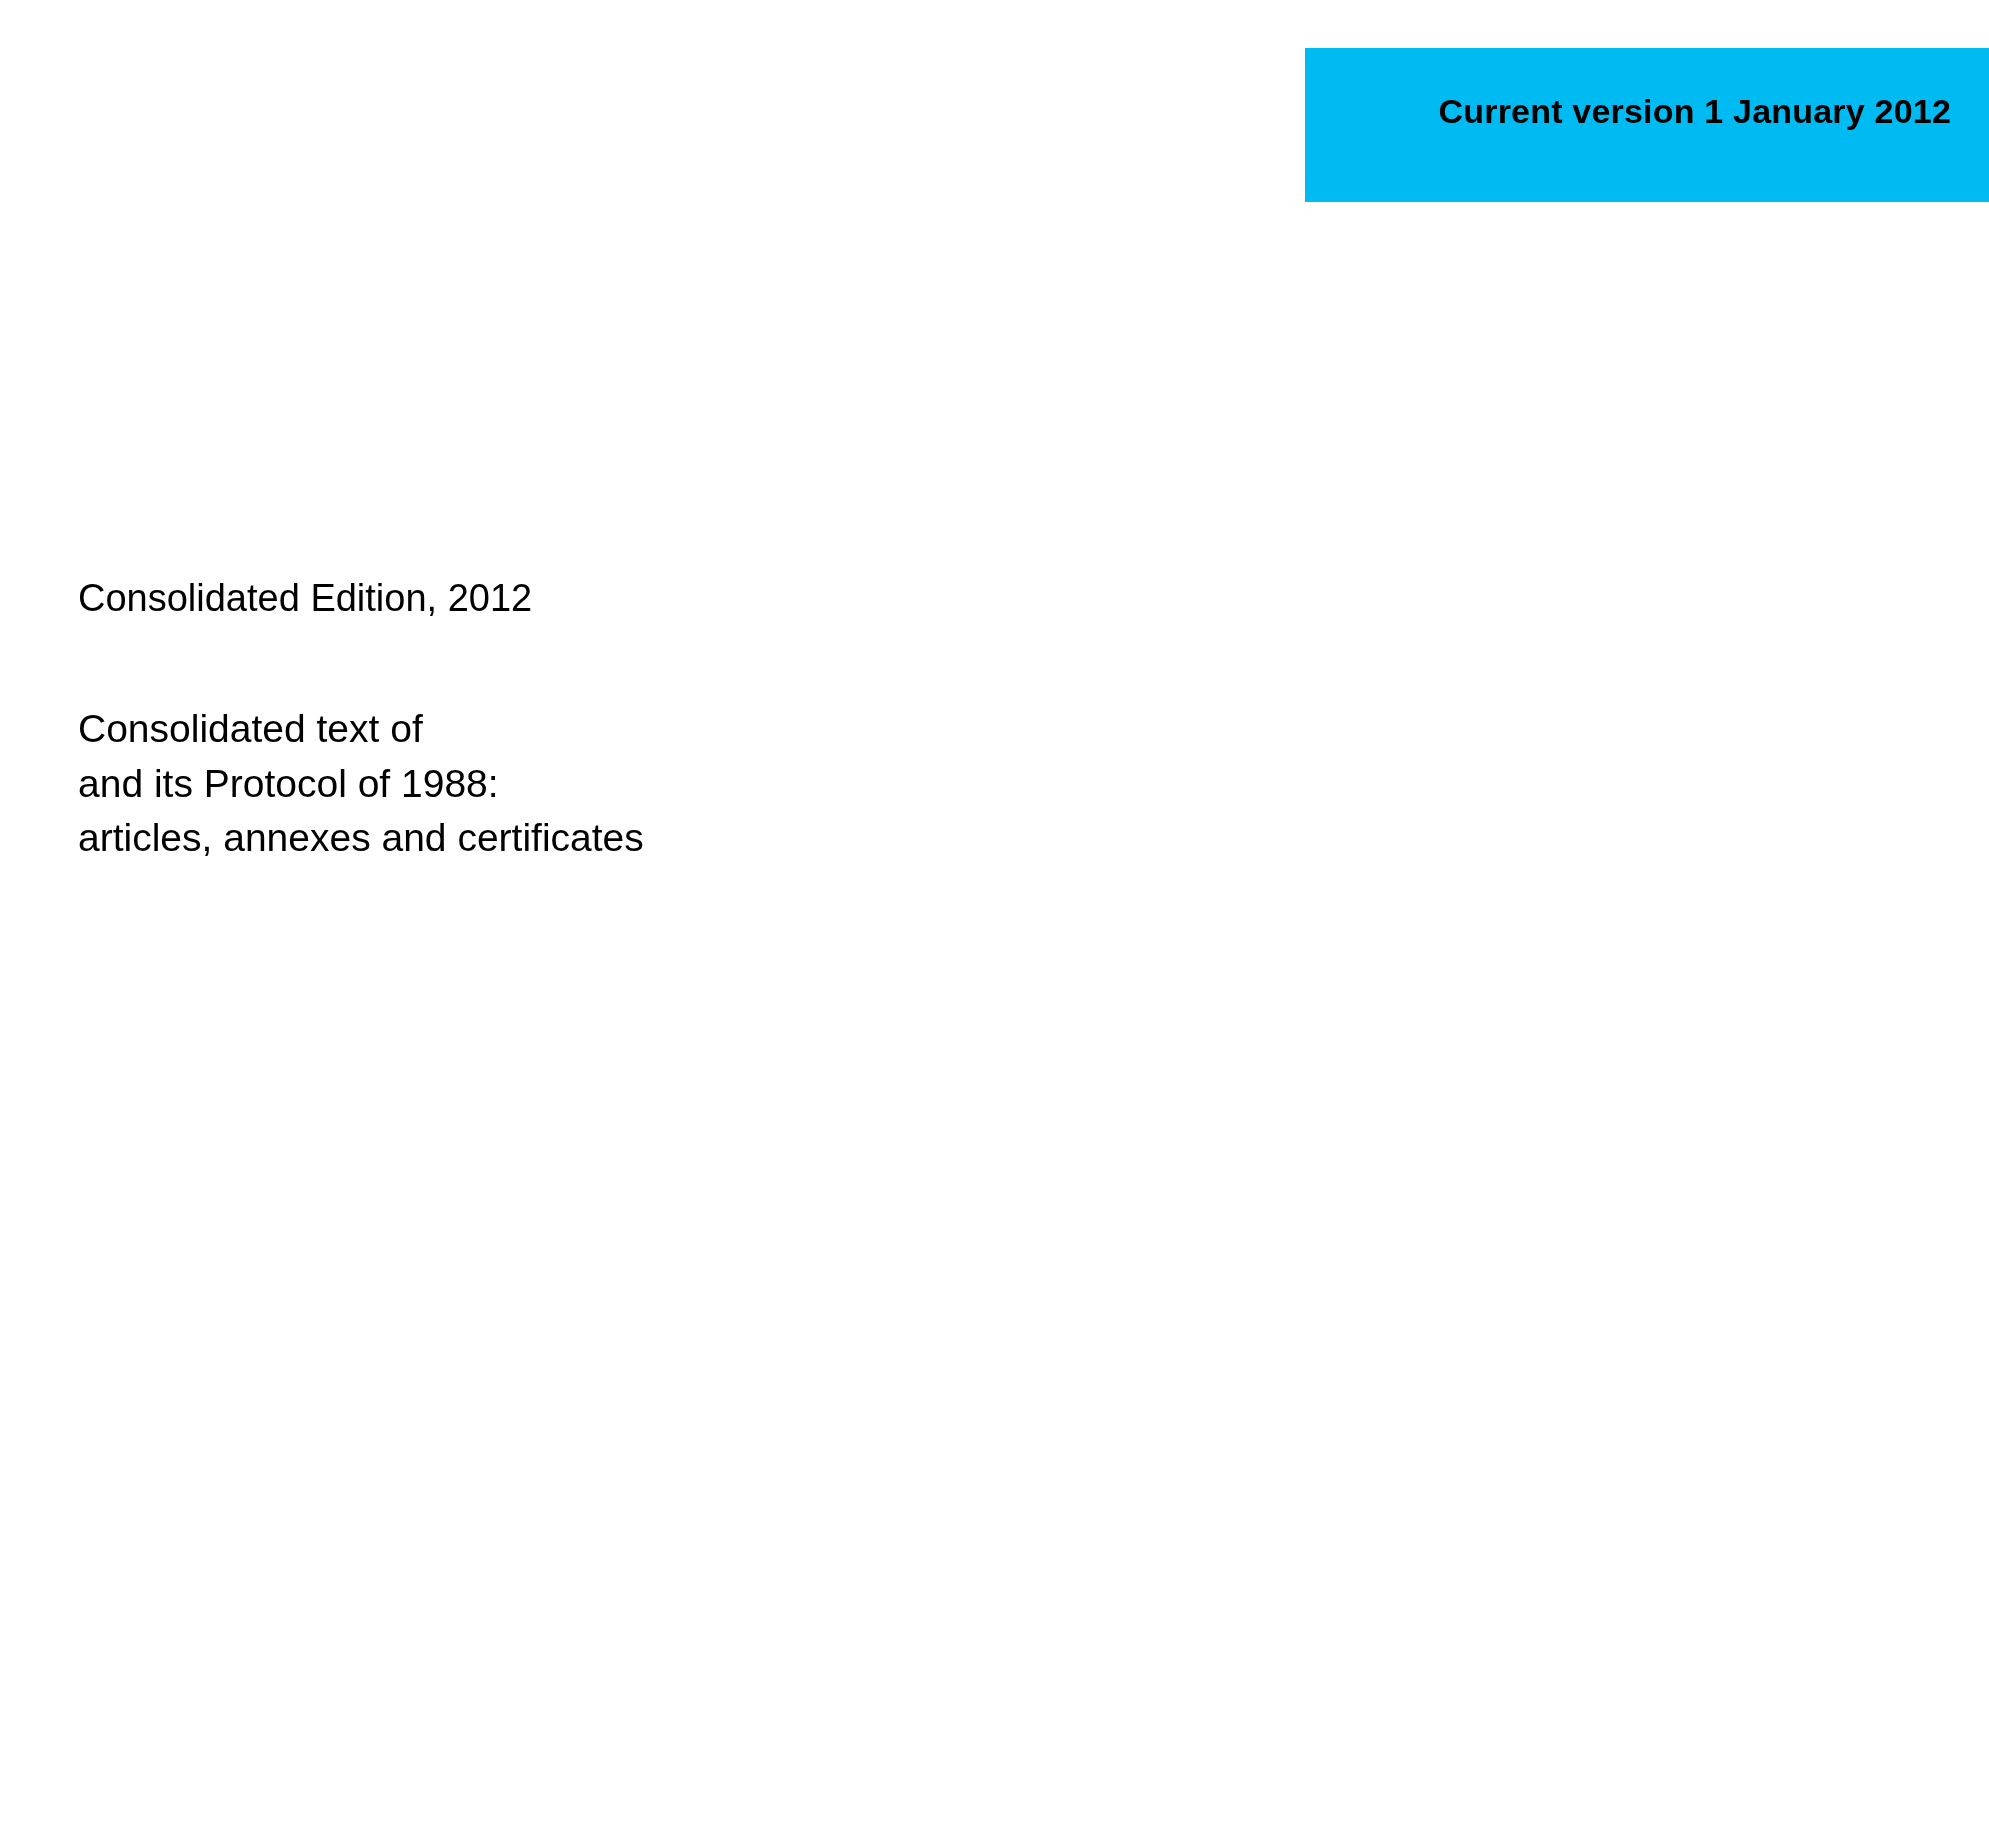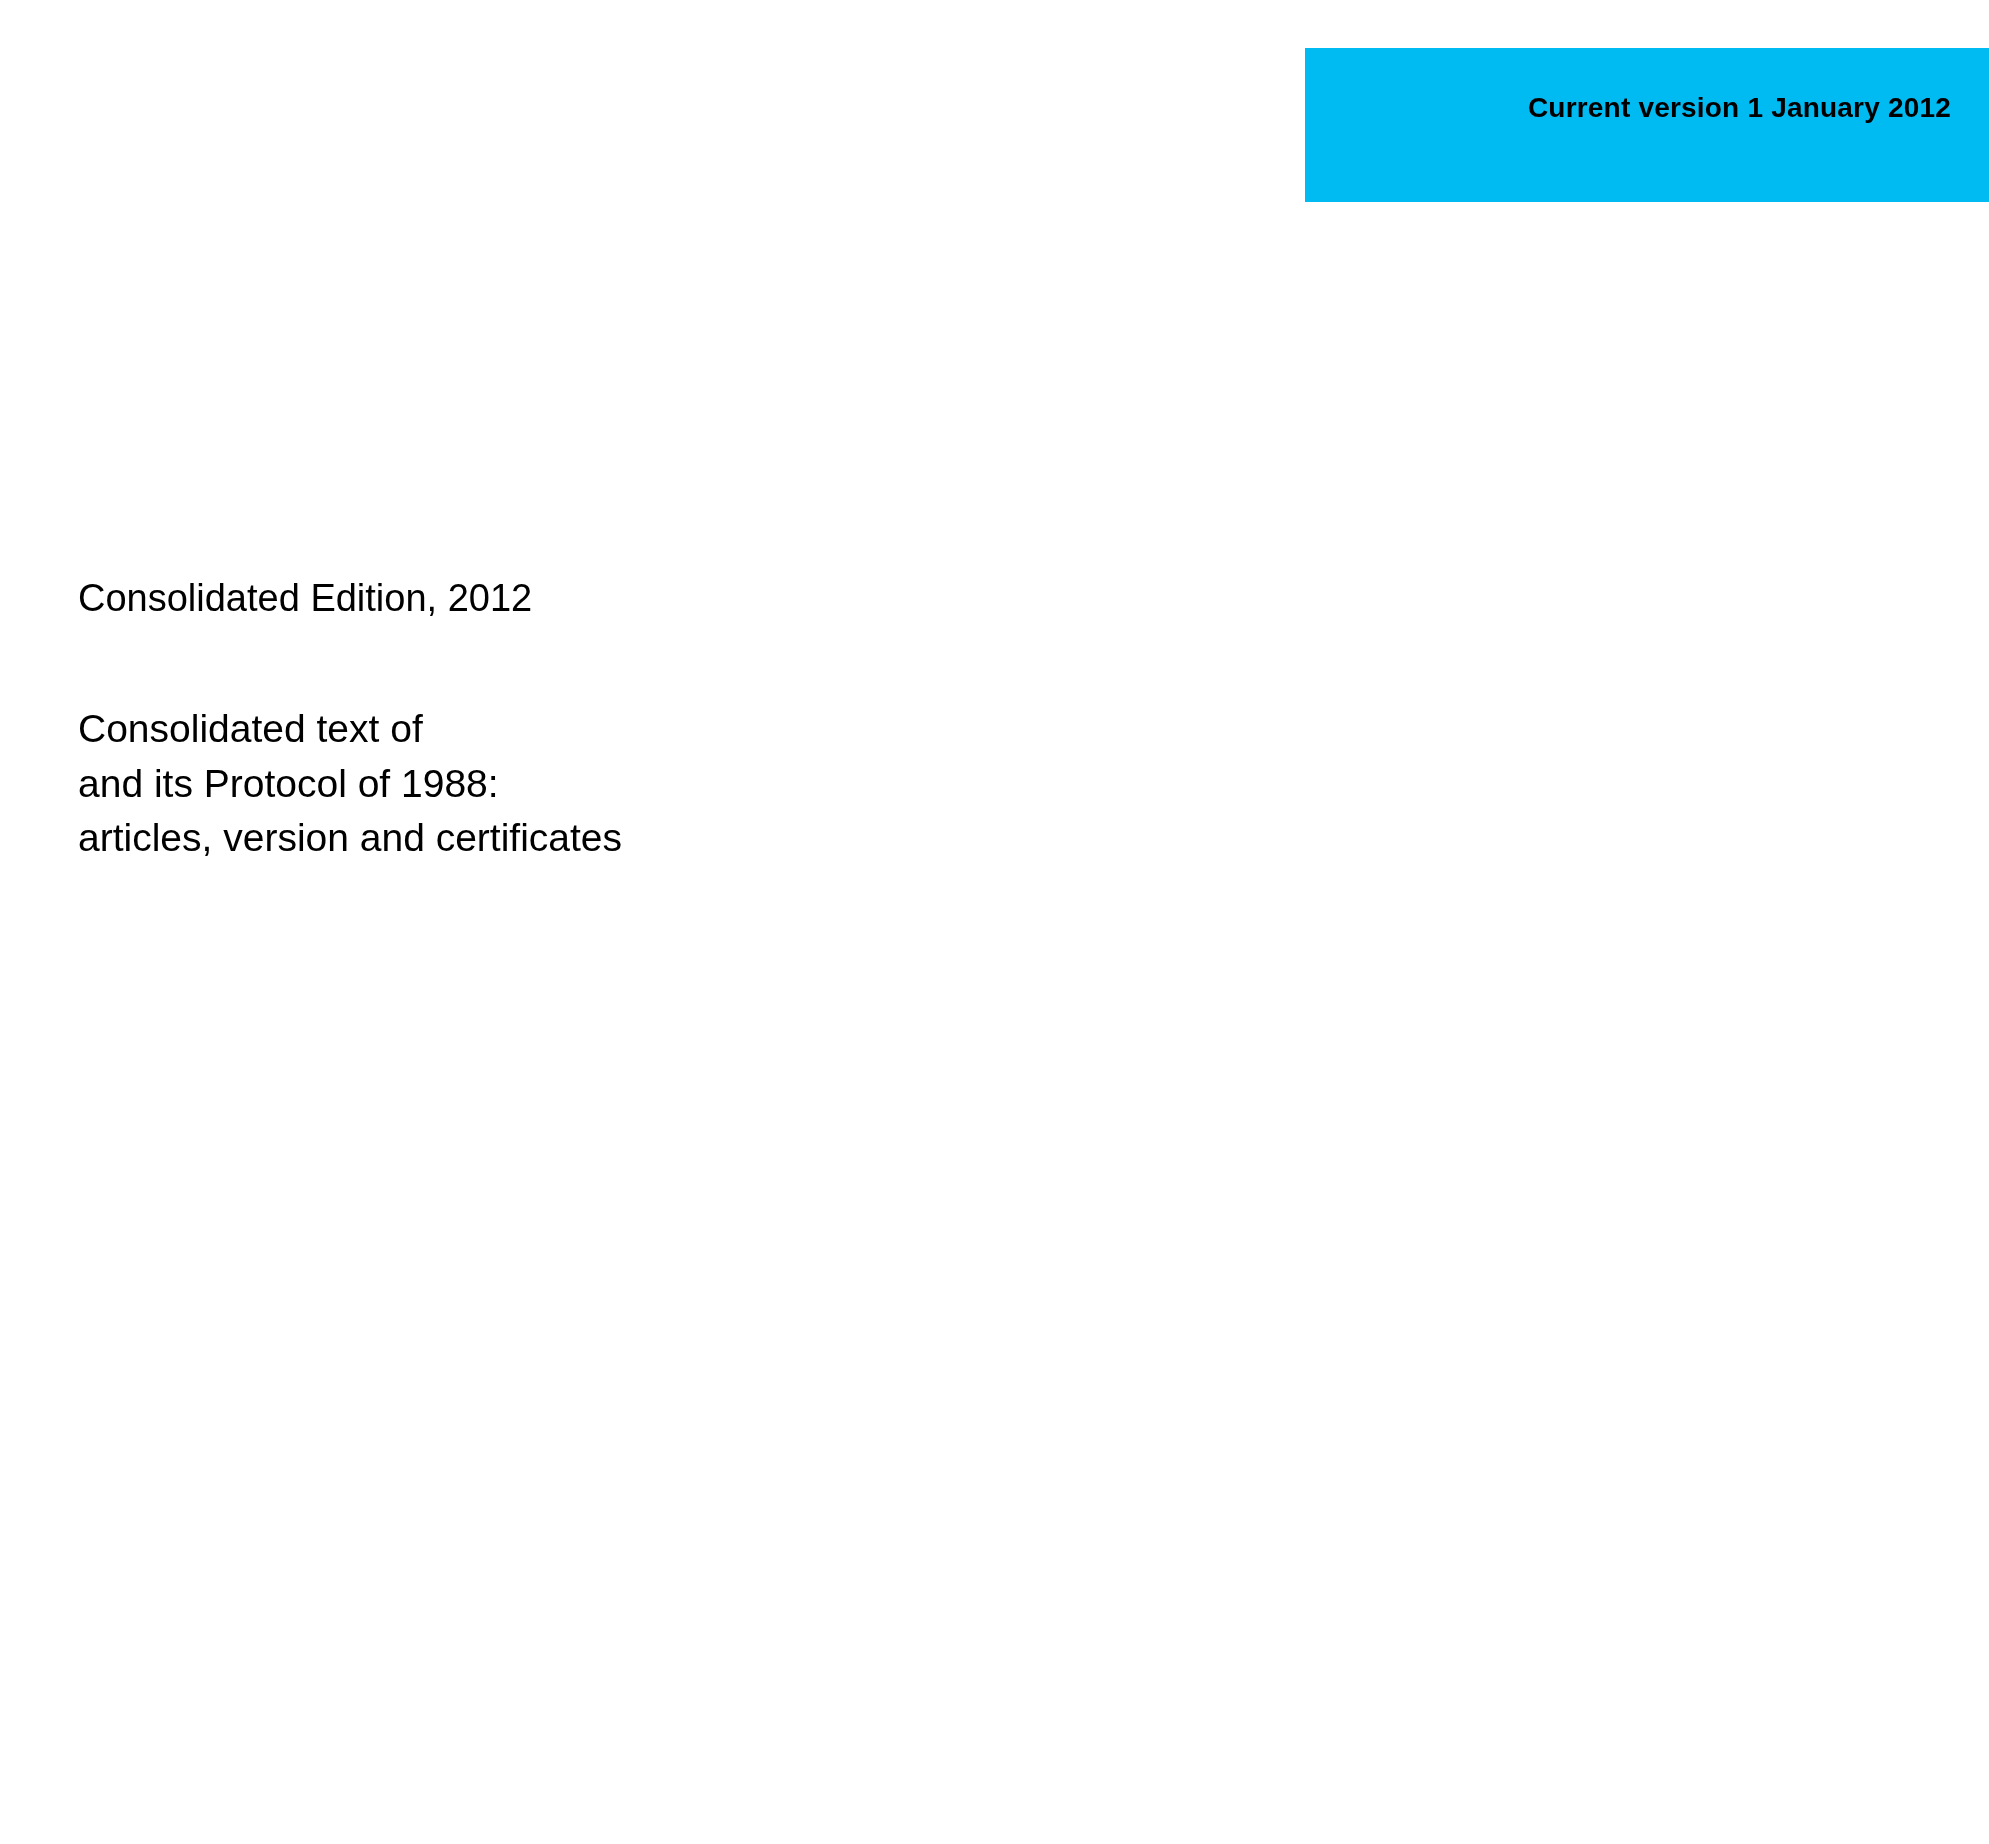--- a/index.html
+++ b/index.html
@@ -24,21 +24,21 @@
     height: 154px;
     background: #00bbf2;
     box-sizing: border-box;
   }
   .version-banner-text {
     position: absolute;
     left: 0;
     right: 39px;
     top: 44px;
     text-align: right;
-    font-size: 28px;
+    font-size: 34px;
     font-weight: bold;
     letter-spacing: 0.2px;
     color: #000000;
     white-space: nowrap;
   }
 
   .cover-block {
     position: absolute;
     left: 78px;
     top: 553px;
@@ -80,16 +80,16 @@
   <div class="version-banner-text">Current version 1 January 2012</div>
 </div>
 
 <div class="cover-block">
 
   <div class="doc-subtitle">Consolidated Edition, 2012</div>
 
   <div class="doc-description">
     <span class="line">Consolidated text of</span>
     <span class="line">and its Protocol of 1988:</span>
-    <span class="line">articles, version and certificates</span>
+    <span class="line">articles, annexes and certificates</span>
   </div>
 </div>
 
 
 </body></html>

